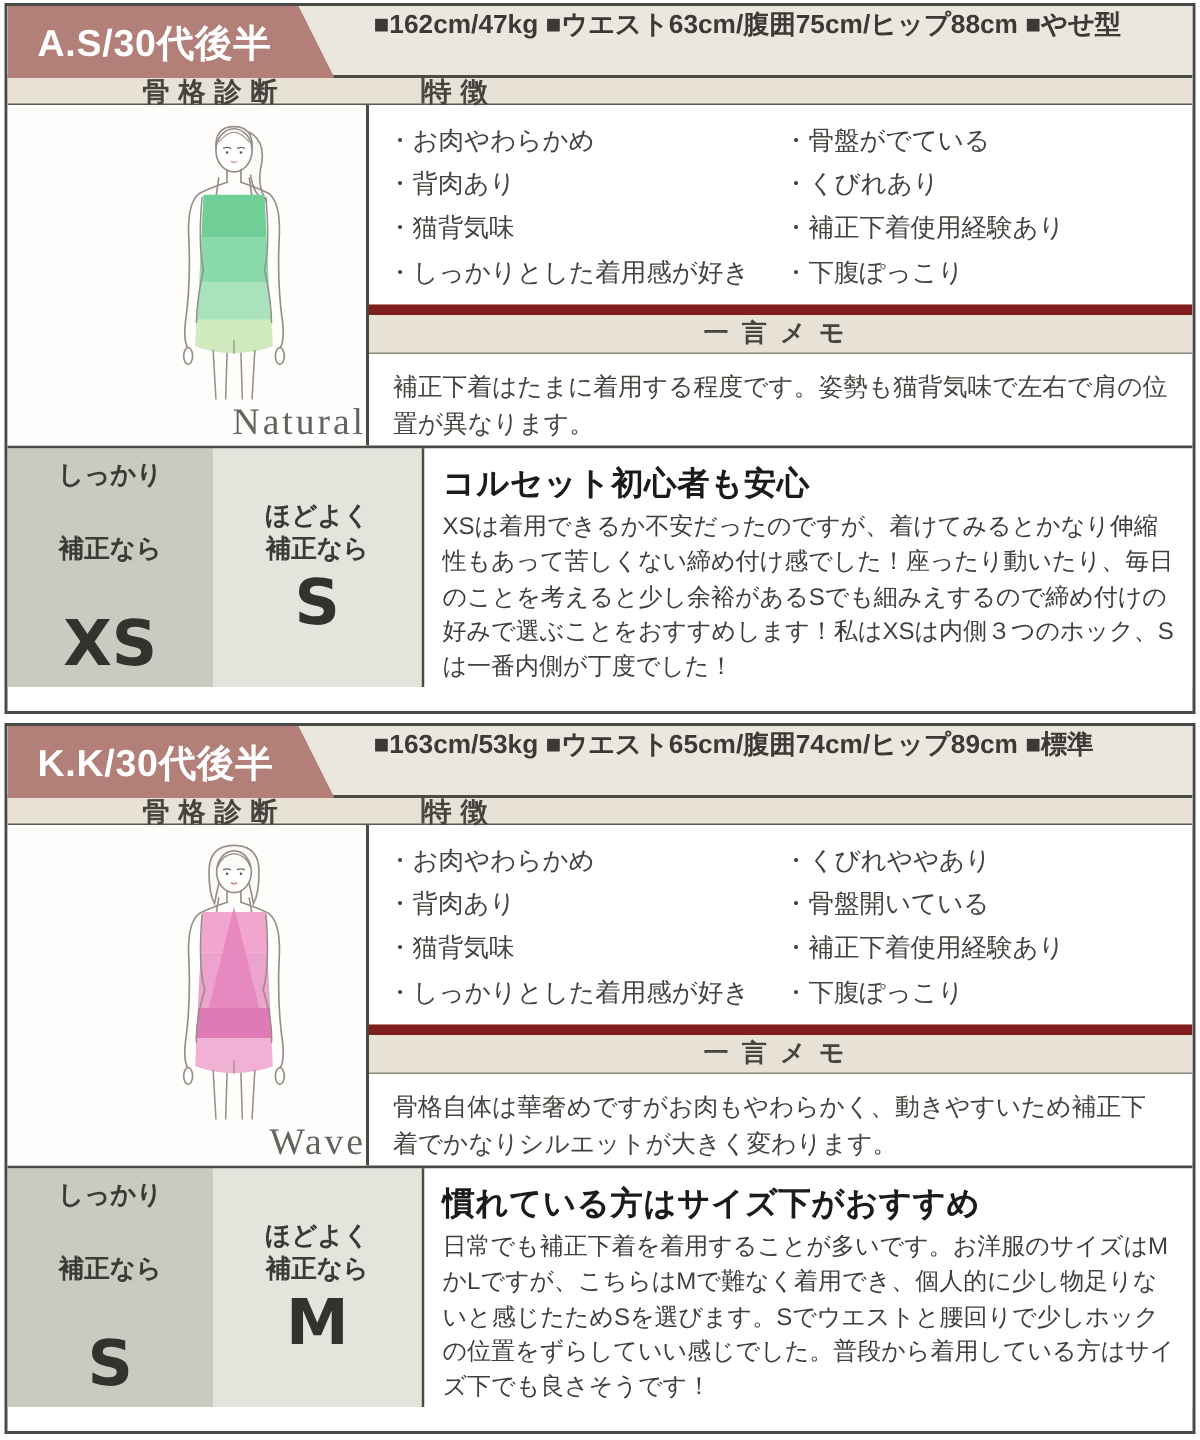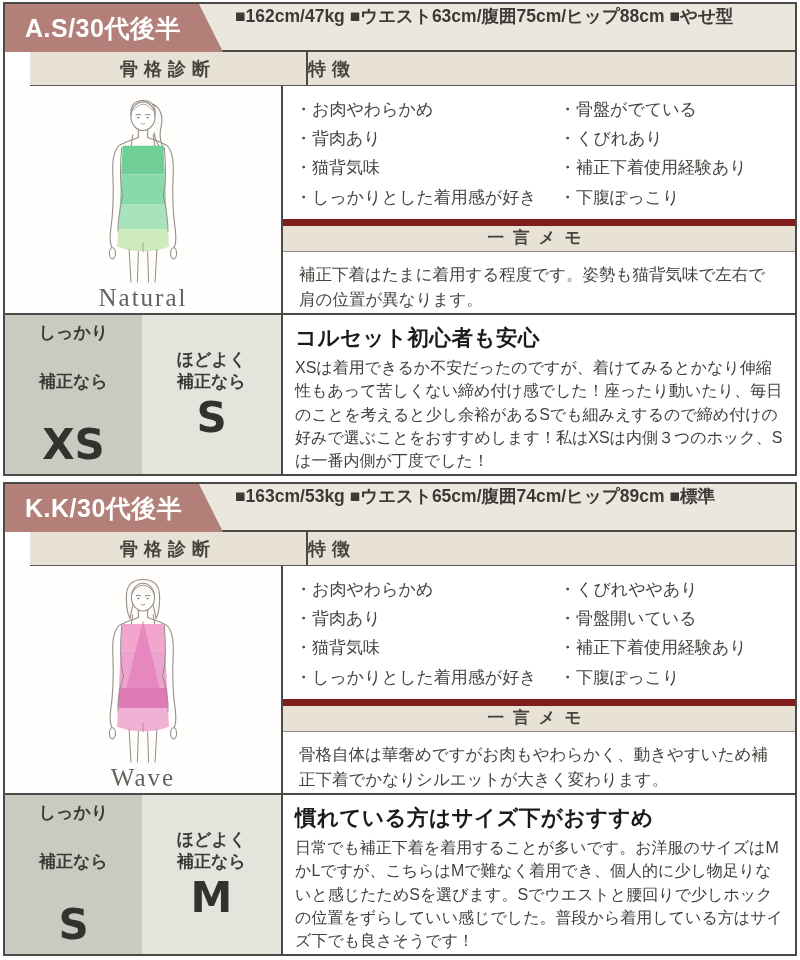--- a/index.html
+++ b/index.html
@@ -5,31 +5,31 @@
   * { margin:0; padding:0; box-sizing:border-box; }
   html,body { width:800px; background:#ffffff; font-family:"Liberation Sans","DejaVu Sans",sans-serif; }
   .page { width:800px; height:960px; background:#ffffff; padding-top:2px; }
 
   .block { height:474px; margin:0 3px 6px 3px; border:2px solid #4a4a47; background:#fff; overflow:hidden; }
 
   
   .header-bar { height:48px; background:#ece7de; border-bottom:2px solid #4a4a47; display:flex; align-items:flex-start; position:relative; }
   .name-tag { width:218px; height:48px; background:#b28078; clip-path:polygon(0 0,194px 0,218px 100%,0 100%); display:flex; align-items:center; padding-left:20px; }
   .name-tag span { color:#ffffff; font-size:25px; font-weight:bold; letter-spacing:0.5px; white-space:nowrap; }
-  .measurements { margin-left:12px; font-size:17.5px; font-weight:bold; color:#3b3a36; white-space:nowrap; }
-
-  
-  .col-head { height:34px; display:flex; background:#e8e1d5; border-bottom:1px solid #5a5850;margin-left:25px; }
+  .measurements { margin-left:26px; font-size:17.5px; font-weight:bold; color:#3b3a36; white-space:nowrap; }
+
+  
+  .col-head { height:18px; display:flex; background:#e8e1d5; border-bottom:1px solid #5a5850; }
   .ch-left { width:278px; border-right:2px solid #4a4a47; display:flex; align-items:center; justify-content:center; }
   .ch-right { flex:1; display:flex; align-items:center; justify-content:flex-start; }
   .col-head span { font-size:18px; font-weight:600; letter-spacing:6px; color:#45443f; }
 
   
   .content { height:227px; display:flex; }
-  .cell-figure { width:278px; border-right:2px solid #4a4a47; display:flex; flex-direction:column; align-items:center; justify-content:flex-end; padding-bottom:2px; background:#fffefd; }
+  .cell-figure { width:241px; border-right:2px solid #4a4a47; display:flex; flex-direction:column; align-items:flex-end; justify-content:flex-end; padding-bottom:2px; background:#fffefd; }
   .figure-label { font-family:"Liberation Serif","DejaVu Serif",serif; font-size:25px; color:#63635f; letter-spacing:2px; line-height:1.1; }
   .cell-detail { flex:1; display:flex; flex-direction:column; }
   .features { flex:1; display:flex; padding:9px 4px 4px 12px; }
   .fcol-a { width:264px; }
   .fcol-b { flex:1; }
   .features li { list-style:none; font-size:17px; line-height:1.72; color:#45443f; white-space:nowrap;font-family:Liberation Serif, serif; }
   .memo-head { height:33px; background:#e8e1d5; border-top:7px solid #7f1d1d; border-bottom:1px solid #8f8c84; display:flex; align-items:center; justify-content:center; }
   .memo-head span { font-size:16.5px; font-weight:bold; letter-spacing:9px; color:#45443f; }
   .memo-body { padding:10px 16px 0 16px; font-size:16.5px; line-height:1.56; color:#45443f; }
 

